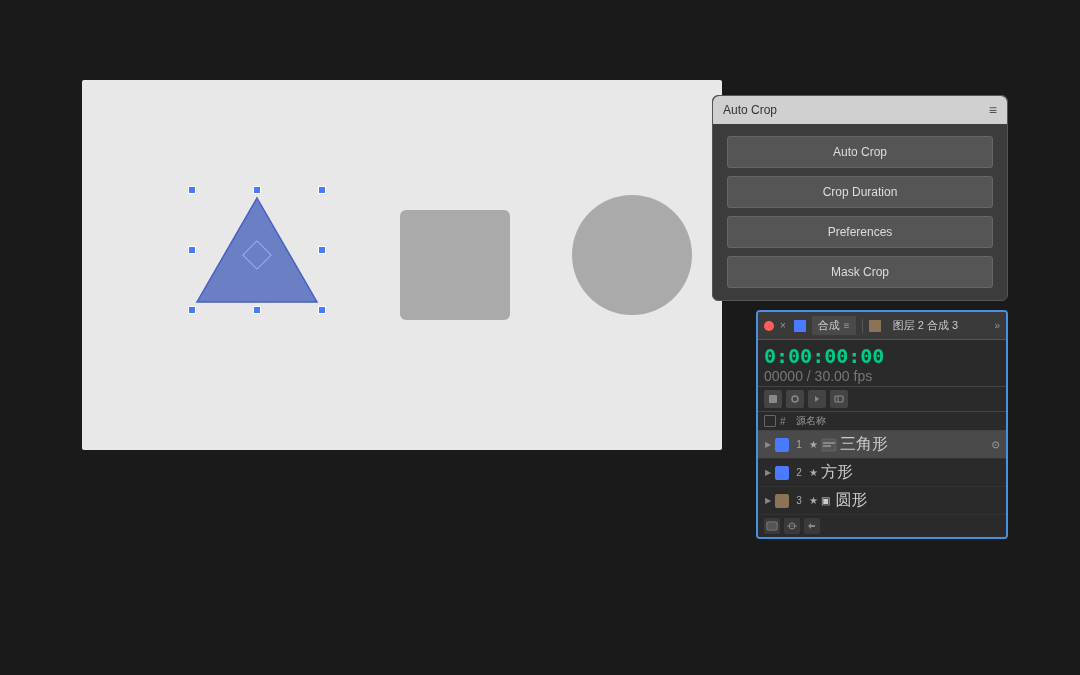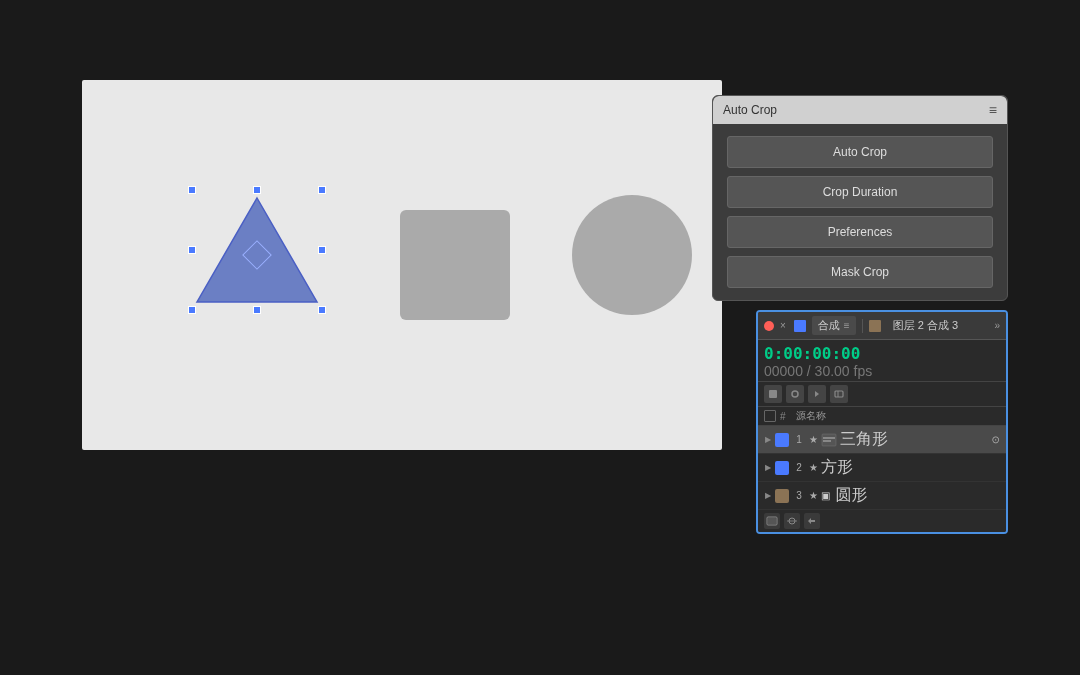--- a/index.html
+++ b/index.html
@@ -195,21 +195,21 @@
       margin-left: auto;
     }
 
     .timeline-time {
       padding: 4px 6px 2px 6px;
       border-bottom: 1px solid #444;
     }
 
     .time-display {
       color: #00cc88;
-      font-size: 16px;
+      font-size: 20px;
       font-family: monospace;
       font-weight: bold;
     }
 
     .time-info {
       color: #777;
       font-size: 14px;
     }
 
     .timeline-controls {

